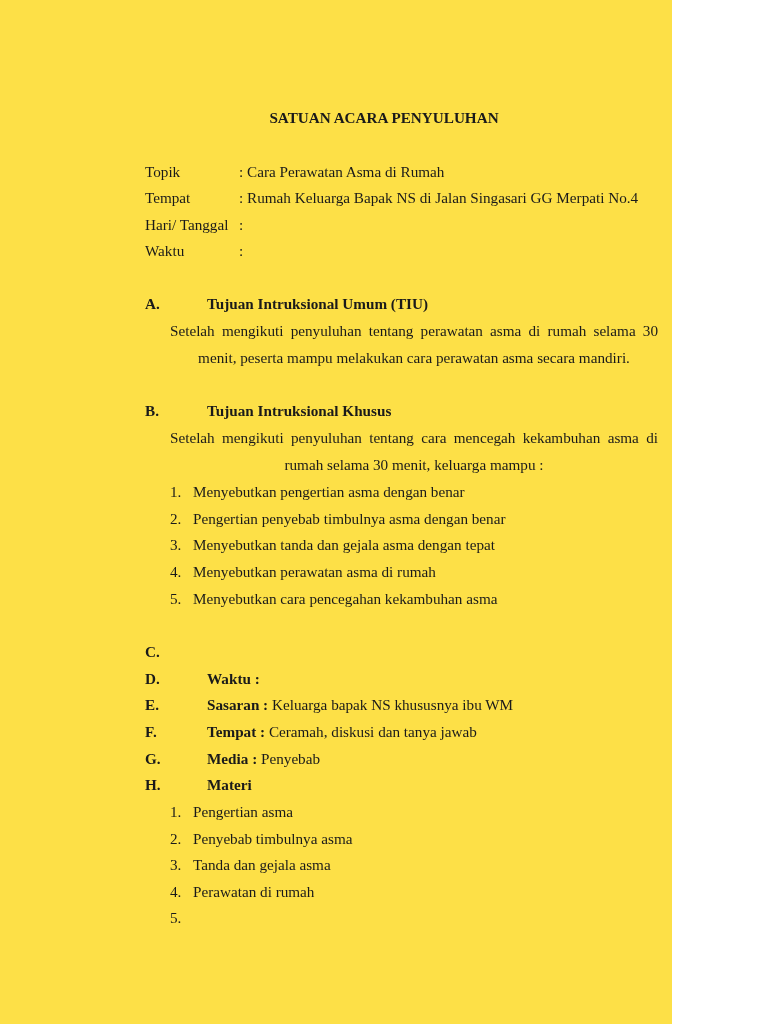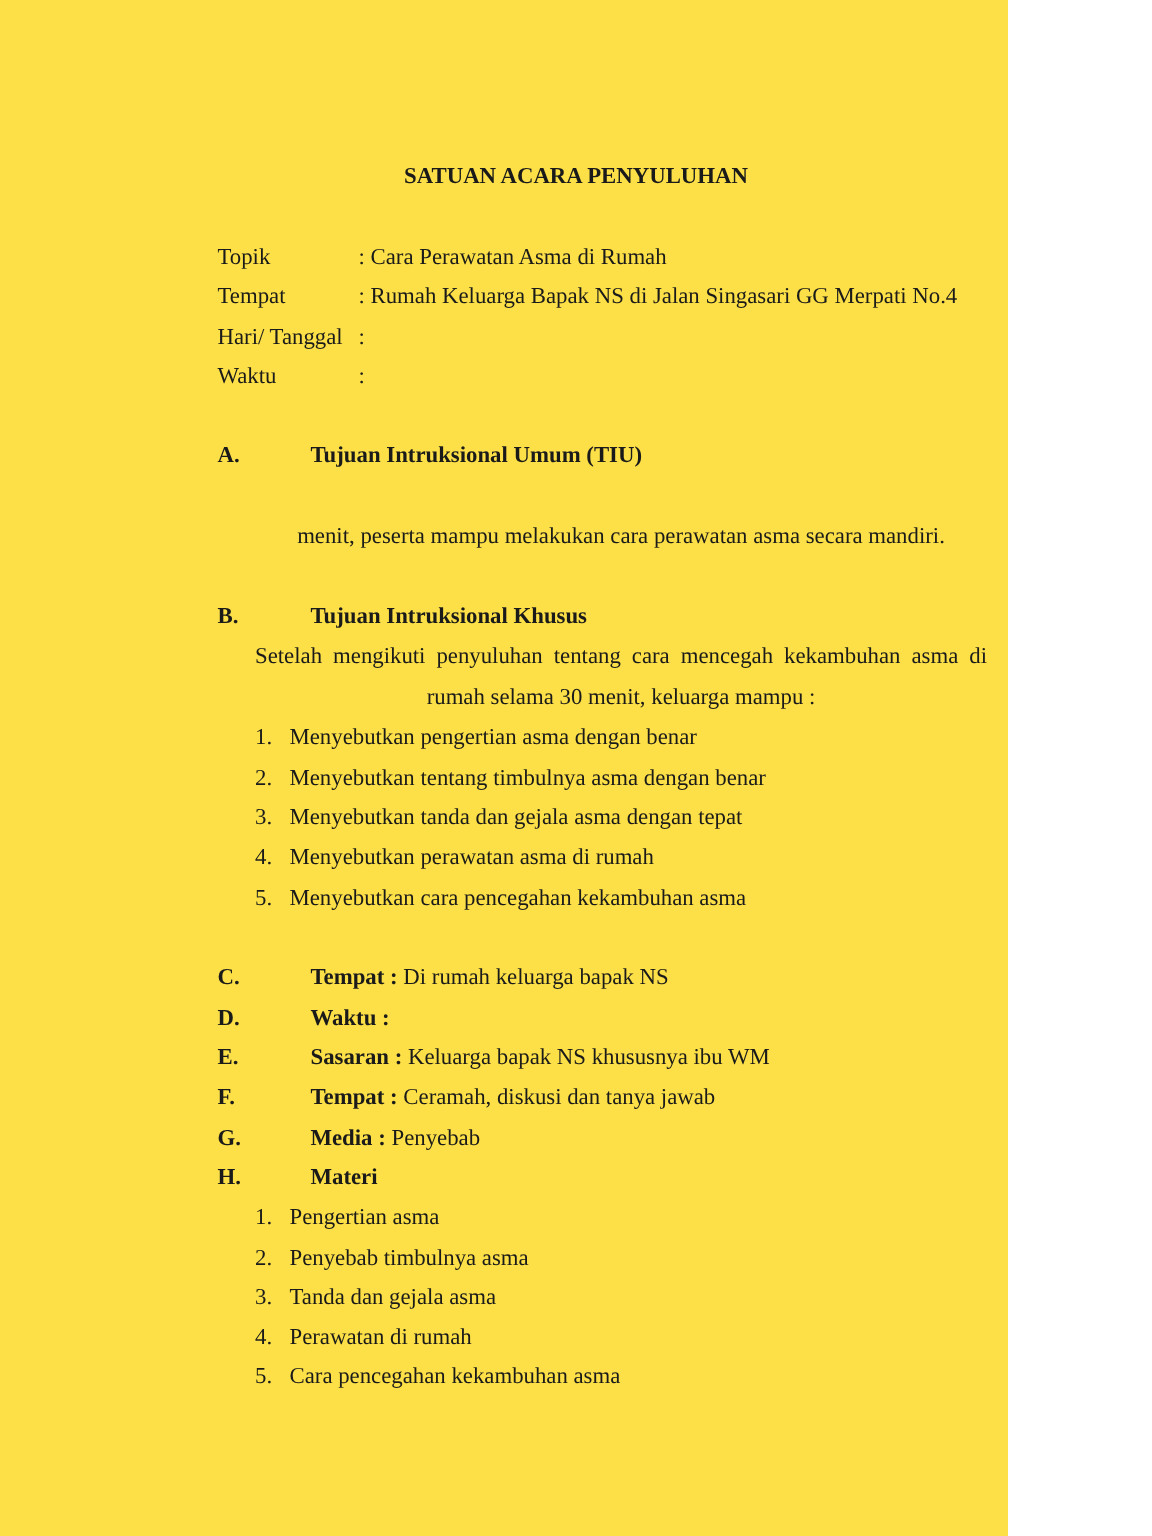--- a/index.html
+++ b/index.html
@@ -35,40 +35,40 @@
   <div class="line hdr-value" style="top:189px">: Rumah Keluarga Bapak NS di Jalan Singasari GG Merpati No.4</div>
 
   <div class="line hdr-label" style="top:216px">Hari/ Tanggal</div>
   <div class="line hdr-value" style="top:216px">:</div>
 
   <div class="line hdr-label" style="top:242px">Waktu</div>
   <div class="line hdr-value" style="top:242px">:</div>
 
   <div class="line sec-letter" style="top:295px">A.</div>
   <div class="line sec-head" style="top:295px; font-weight:bold">Tujuan Intruksional Umum (TIU)</div>
+  <div class="line para justify" style="top:322px">Setelah mengikuti penyuluhan tentang perawatan asma di rumah selama 30</div>
   <div class="line para" style="top:349px">menit, peserta mampu melakukan cara perawatan asma secara mandiri.</div>
 
   <div class="line sec-letter" style="top:402px">B.</div>
   <div class="line para justify" style="top:429px">Setelah mengikuti penyuluhan tentang cara mencegah kekambuhan asma di</div>
   <div class="line sec-head" style="top:402px; font-weight:bold">Tujuan Intruksional Khusus</div>
   <div class="line para" style="top:456px">rumah selama 30 menit, keluarga mampu :</div>
 
   <div class="line num" style="top:483px">1.</div>
   <div class="line item" style="top:483px">Menyebutkan pengertian asma dengan benar</div>
   <div class="line num" style="top:510px">2.</div>
-  <div class="line item" style="top:510px">Menyebutkan tentang timbulnya asma dengan benar</div>
+  <div class="line item" style="top:510px">Pengertian penyebab timbulnya asma dengan benar</div>
   <div class="line num" style="top:536px">3.</div>
   <div class="line item" style="top:536px">Menyebutkan tanda dan gejala asma dengan tepat</div>
   <div class="line num" style="top:563px">4.</div>
   <div class="line item" style="top:563px">Menyebutkan perawatan asma di rumah</div>
   <div class="line num" style="top:590px">5.</div>
   <div class="line item" style="top:590px">Menyebutkan cara pencegahan kekambuhan asma</div>
 
   <div class="line sec-letter" style="top:643px">C.</div>
-  <div class="line sec-head" style="top:643px"><b>Tempat :</b><span> Di rumah keluarga bapak NS</span></div>
 
   <div class="line sec-letter" style="top:670px">D.</div>
   <div class="line sec-head" style="top:670px"><b>Waktu :</b><span></span></div>
 
   <div class="line sec-letter" style="top:696px">E.</div>
   <div class="line sec-head" style="top:696px"><b>Sasaran :</b><span> Keluarga bapak NS khususnya ibu WM</span></div>
 
   <div class="line sec-letter" style="top:723px">F.</div>
   <div class="line sec-head" style="top:723px"><b>Tempat :</b><span> Ceramah, diskusi dan tanya jawab</span></div>
 
@@ -80,15 +80,14 @@
 
   <div class="line num" style="top:803px">1.</div>
   <div class="line item" style="top:803px">Pengertian asma</div>
   <div class="line num" style="top:830px">2.</div>
   <div class="line item" style="top:830px">Penyebab timbulnya asma</div>
   <div class="line num" style="top:856px">3.</div>
   <div class="line item" style="top:856px">Tanda dan gejala asma</div>
   <div class="line num" style="top:883px">4.</div>
   <div class="line item" style="top:883px">Perawatan di rumah</div>
   <div class="line num" style="top:909px">5.</div>
-  <div class="line item" style="top:909px">Cara pencegahan kekambuhan asma</div>
 
 </div>
 
 </body></html>

